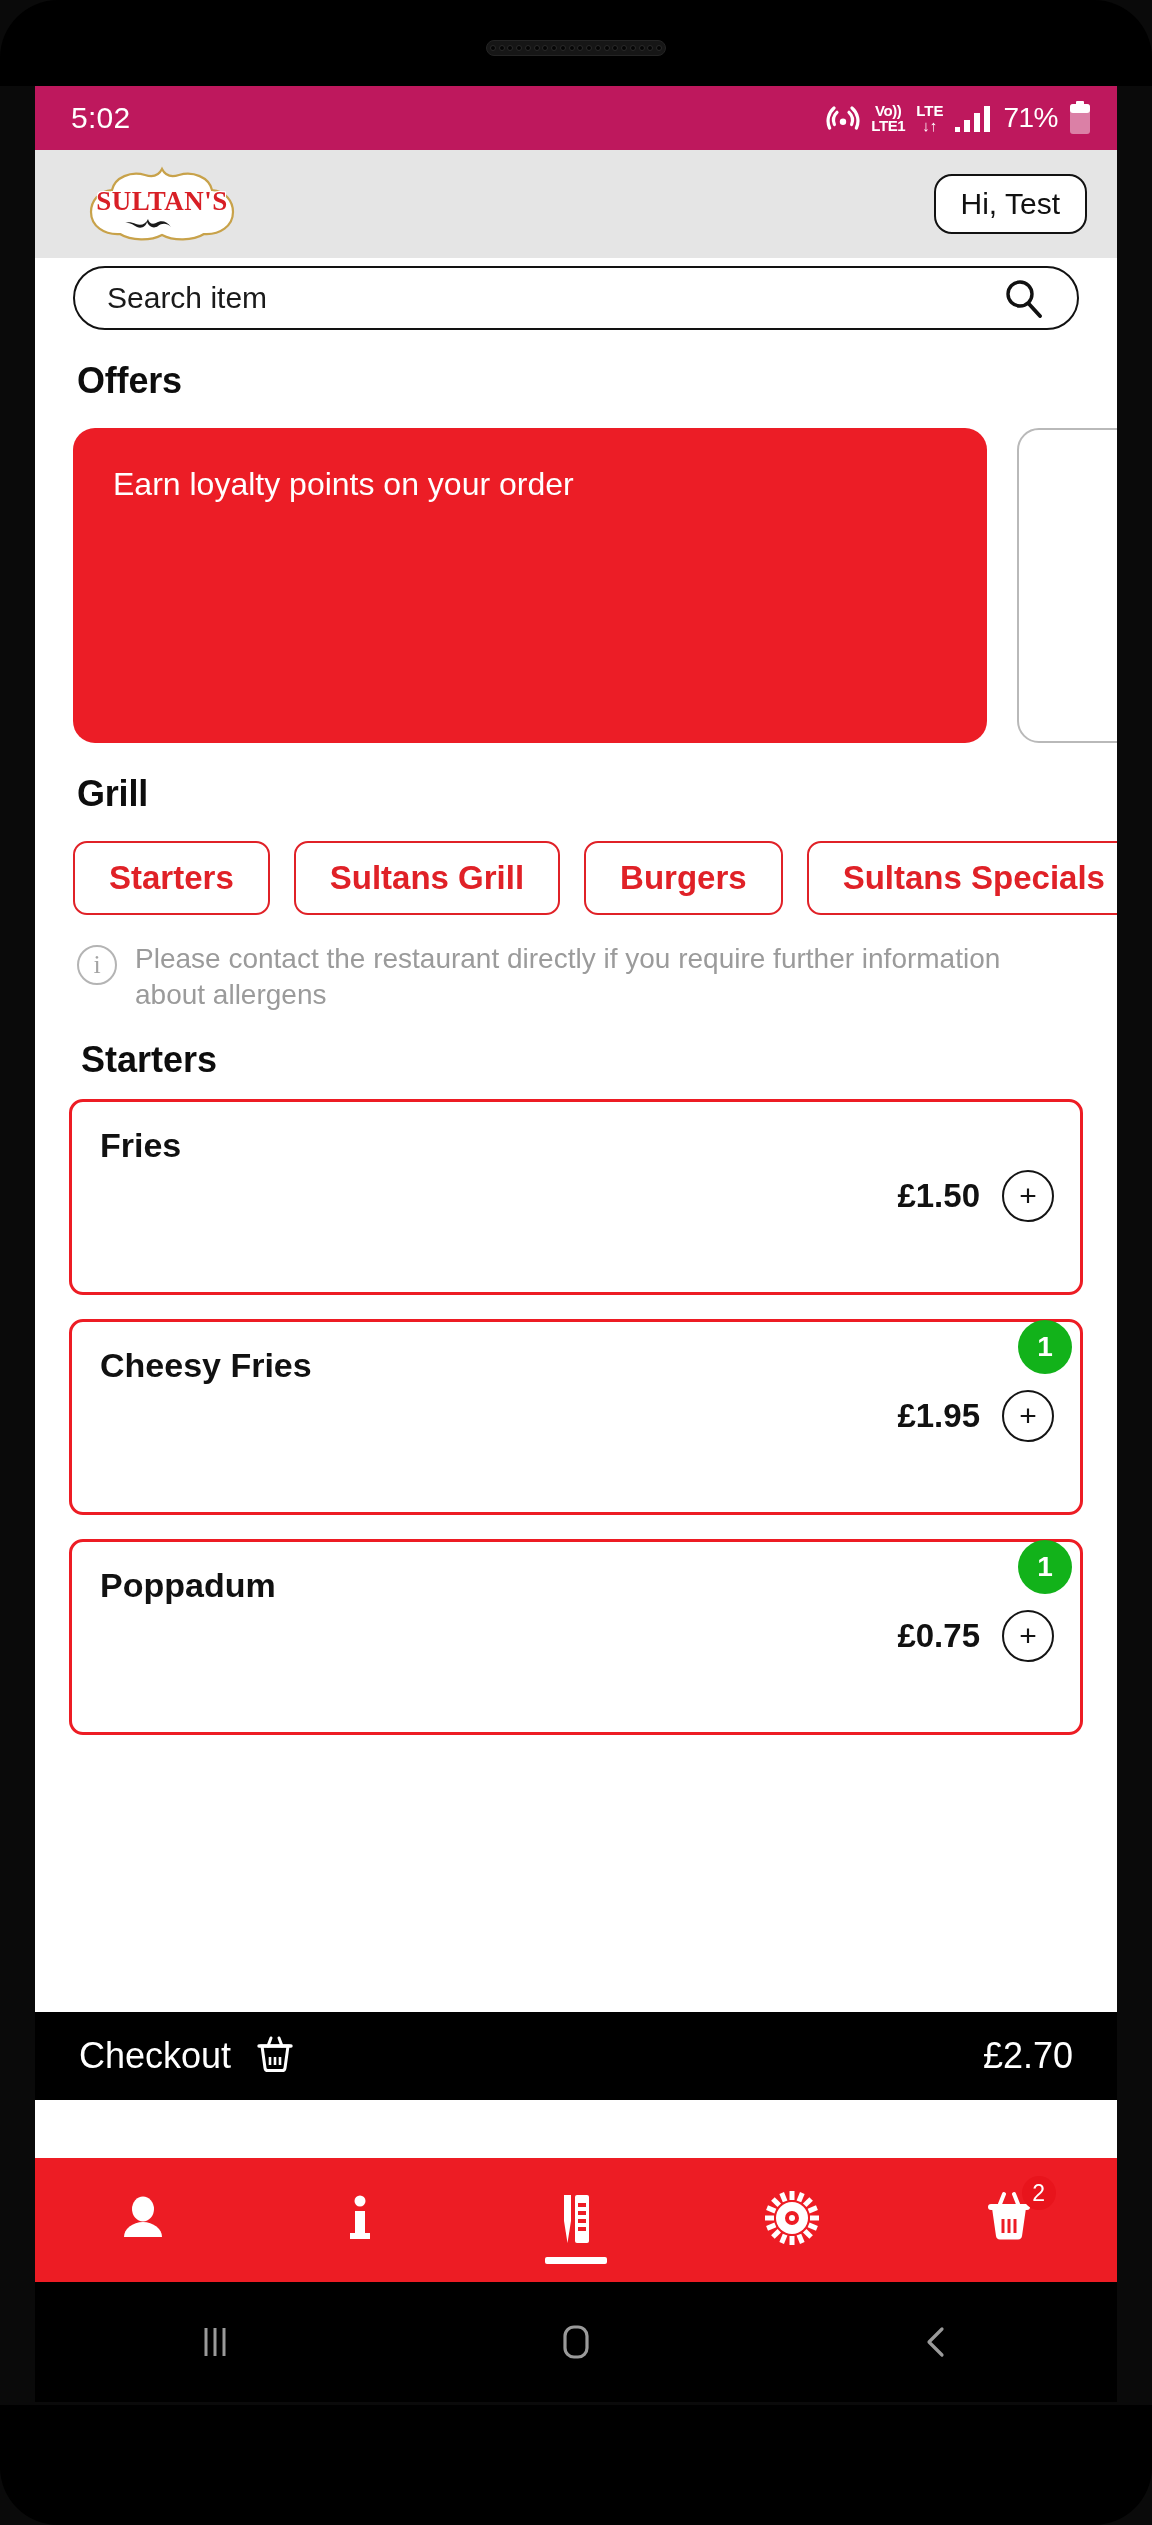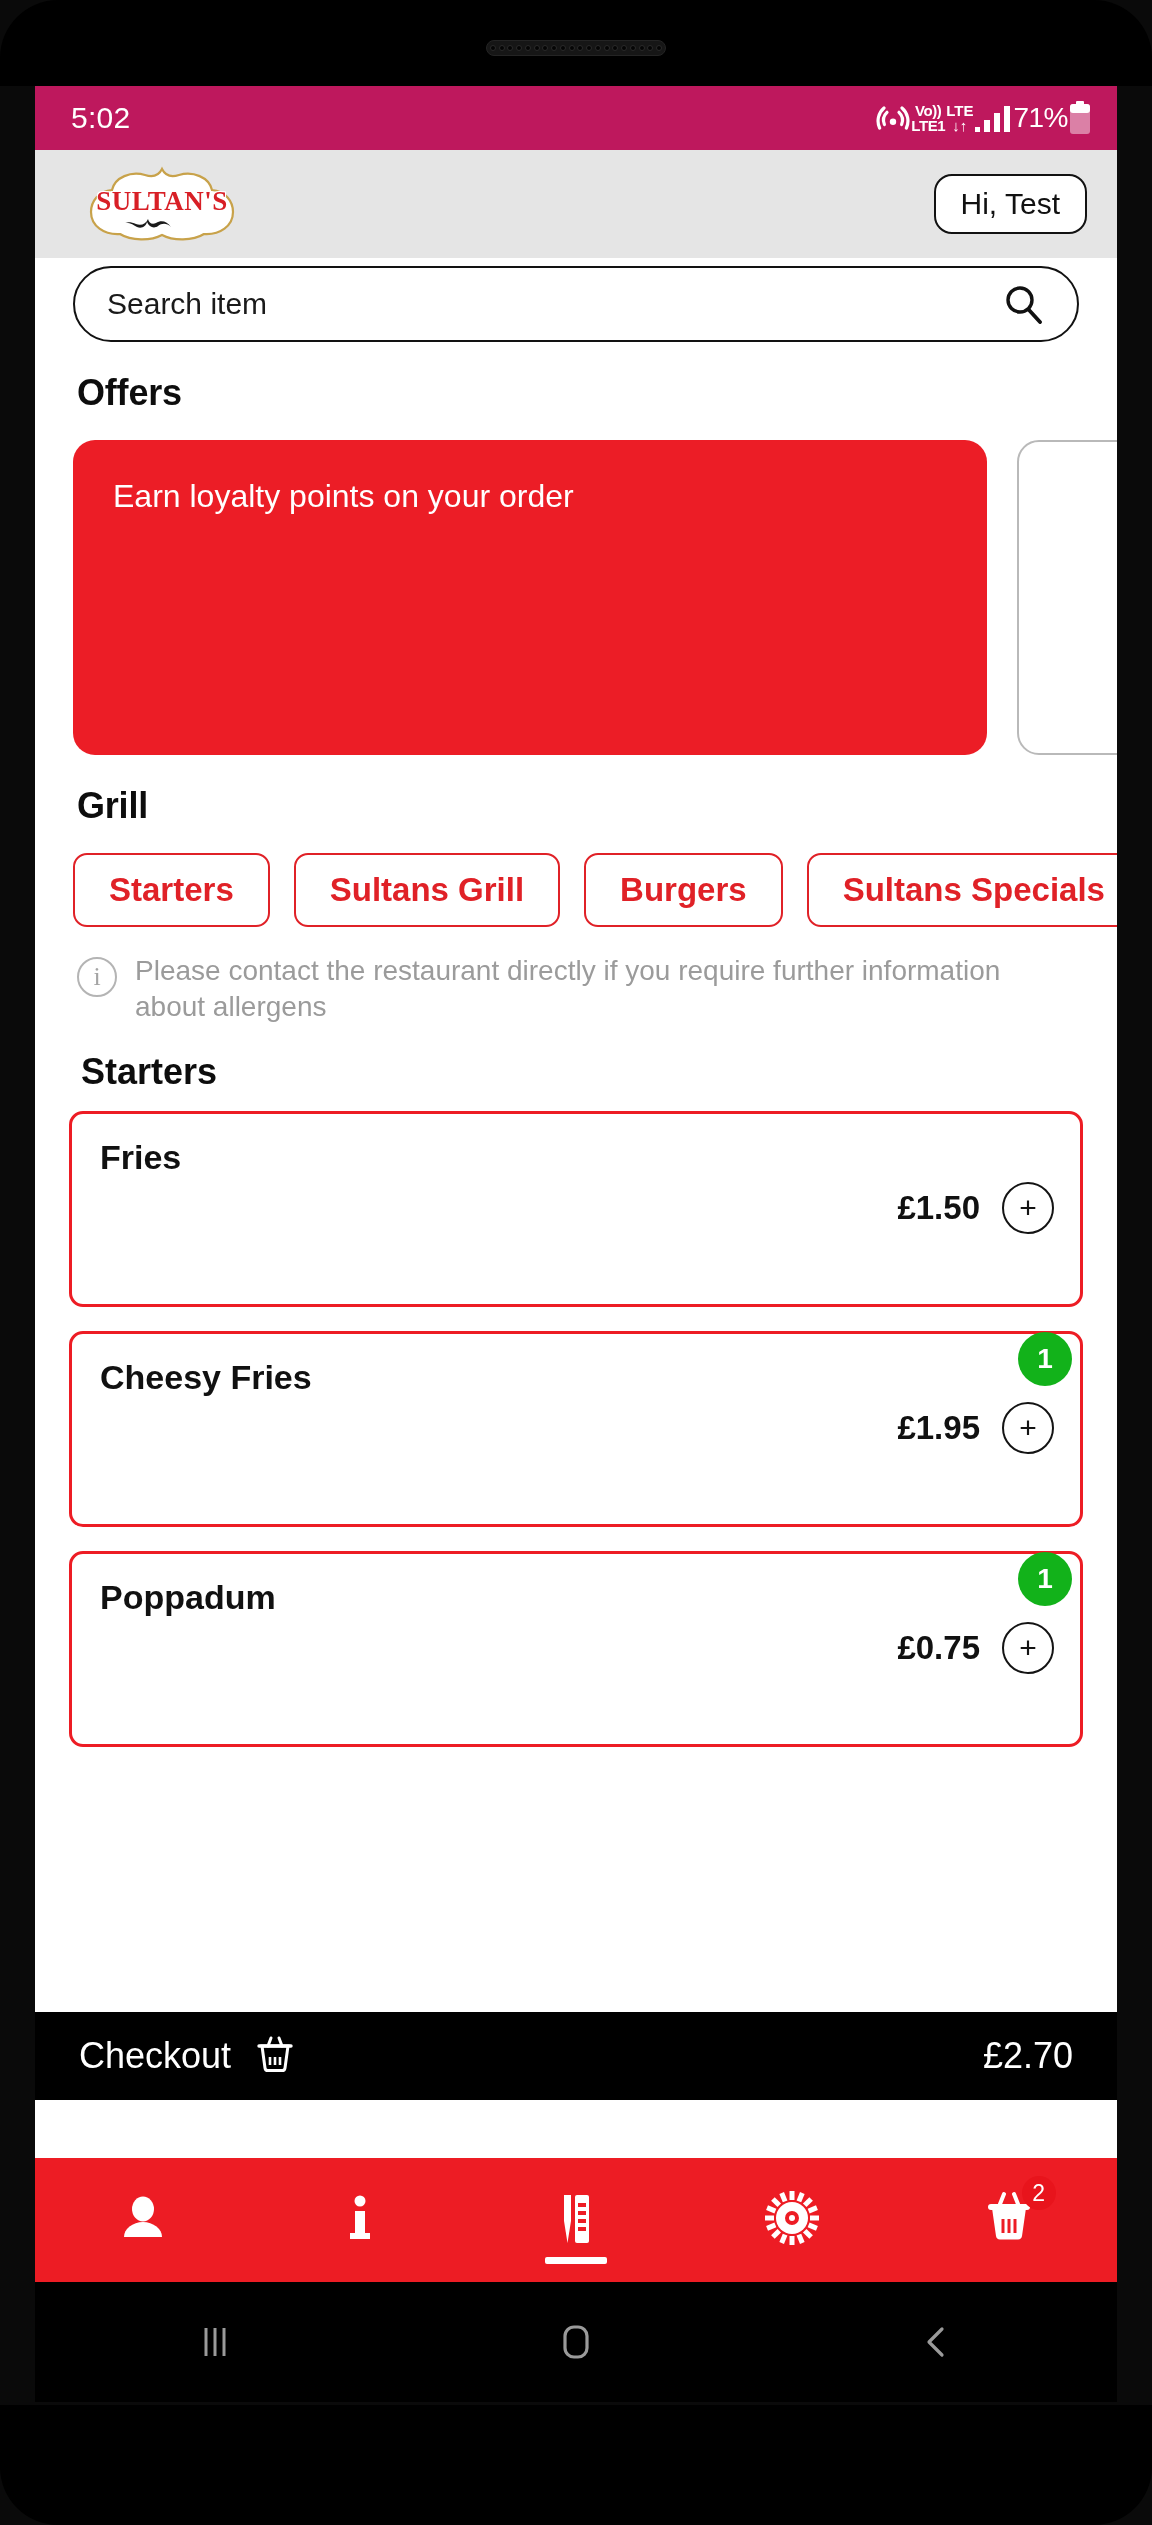--- a/index.html
+++ b/index.html
@@ -41,21 +41,21 @@
   }
 
   
   .statusbar {
     height: 64px; background: #be185d;
     display: flex; align-items: center; justify-content: space-between;
     padding: 0 26px 0 36px;
     color: #fff;
   }
   .status-time { font-size: 30px; letter-spacing: .3px; }
-  .status-icons { display: flex; align-items: center; gap: 1px; }
+  .status-icons { display: flex; align-items: center; gap: 11px; }
   .si { display: flex; align-items: center; }
   .volte {
     display: flex; flex-direction: column; align-items: center;
     line-height: 1; font-size: 15px; font-weight: bold; letter-spacing: -.4px;
   }
   .volte span:first-child { font-size: 15px; }
   .lte-stack {
     display: flex; flex-direction: column; align-items: center;
     line-height: 1; font-size: 15px; font-weight: bold;
   }
@@ -82,21 +82,21 @@
   }
   .greet-btn {
     border: 2.5px solid #121212; border-radius: 18px;
     padding: 13px 25px; font-size: 30px; color: #111;
     background: #fff; line-height: 1; cursor: pointer;
   }
 
   
   .search-wrap { padding: 8px 38px 0 38px; }
   .search-box {
-    height: 76px; border: 2.5px solid #121212; border-radius: 40px;
+    height: 64px; border: 2.5px solid #121212; border-radius: 40px;
     display: flex; align-items: center; justify-content: space-between;
     padding: 0 34px 0 32px; background: #fff;
   }
   .search-ph { font-size: 30px; color: #1a1a1a; }
   .search-ico { width: 40px; height: 40px; }
 
   
   .sec-title {
     font-size: 36px; font-weight: bold; color: #0d0d0d;
     padding: 30px 0 0 42px; letter-spacing: -.2px;

